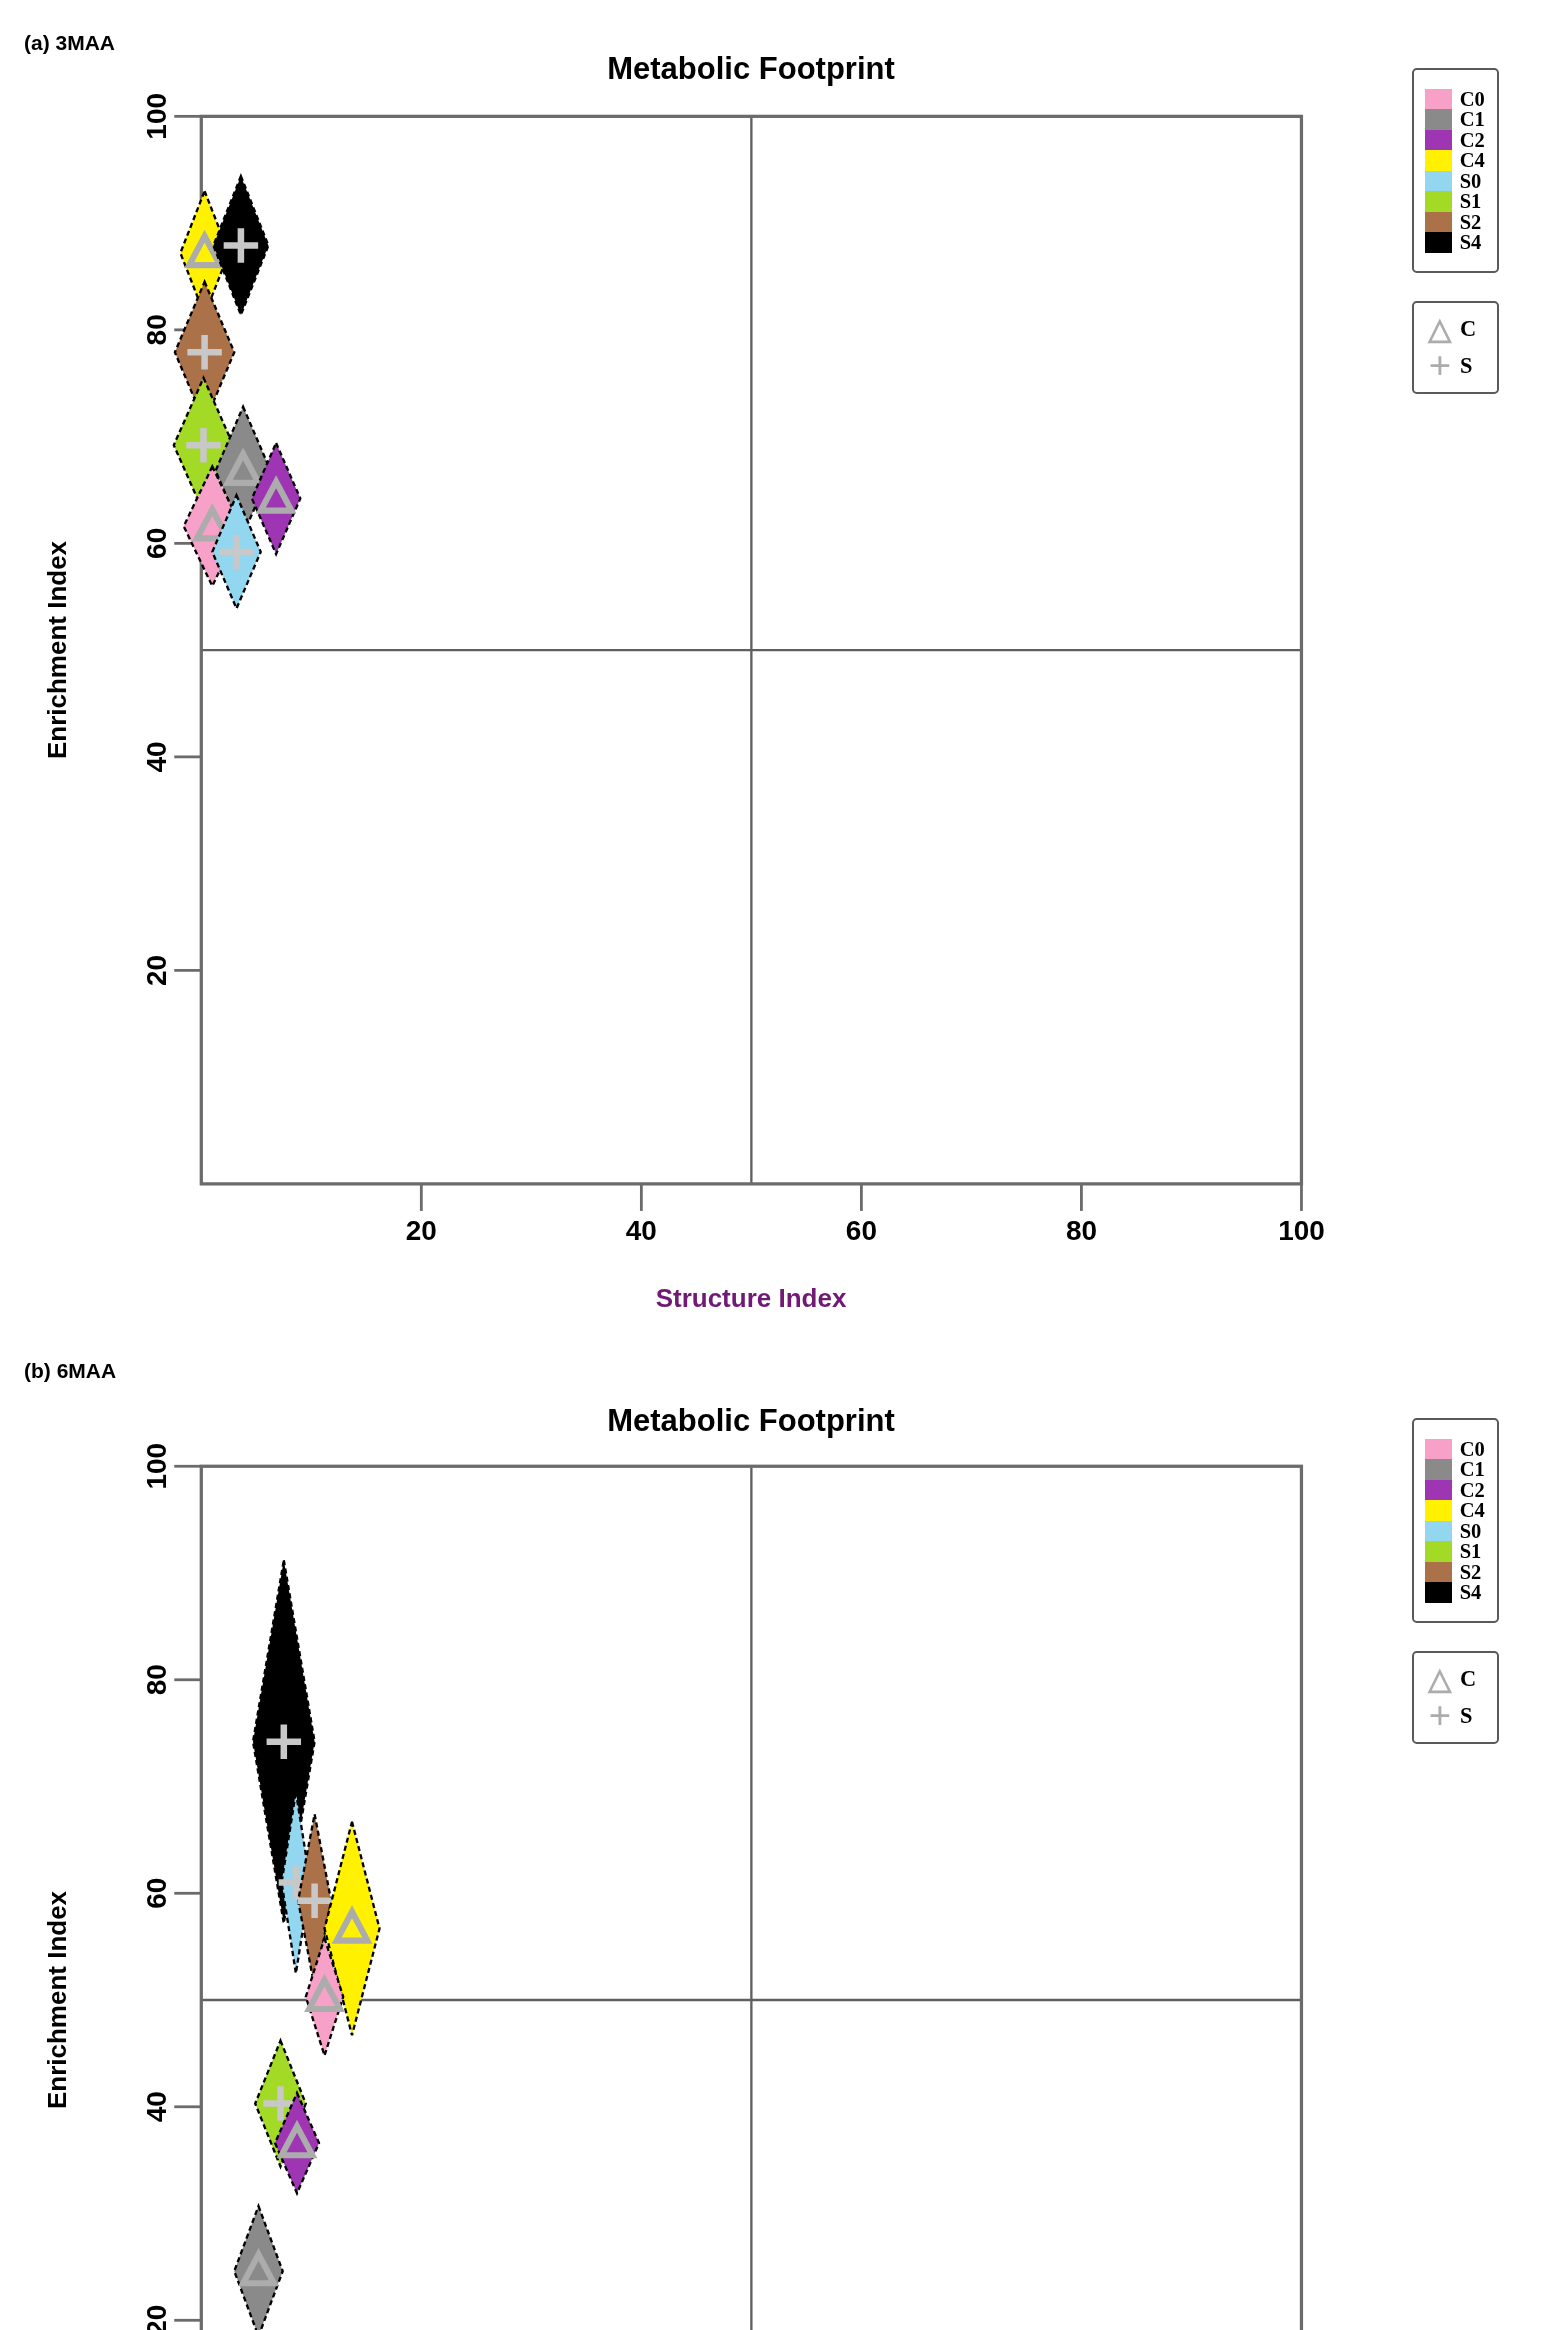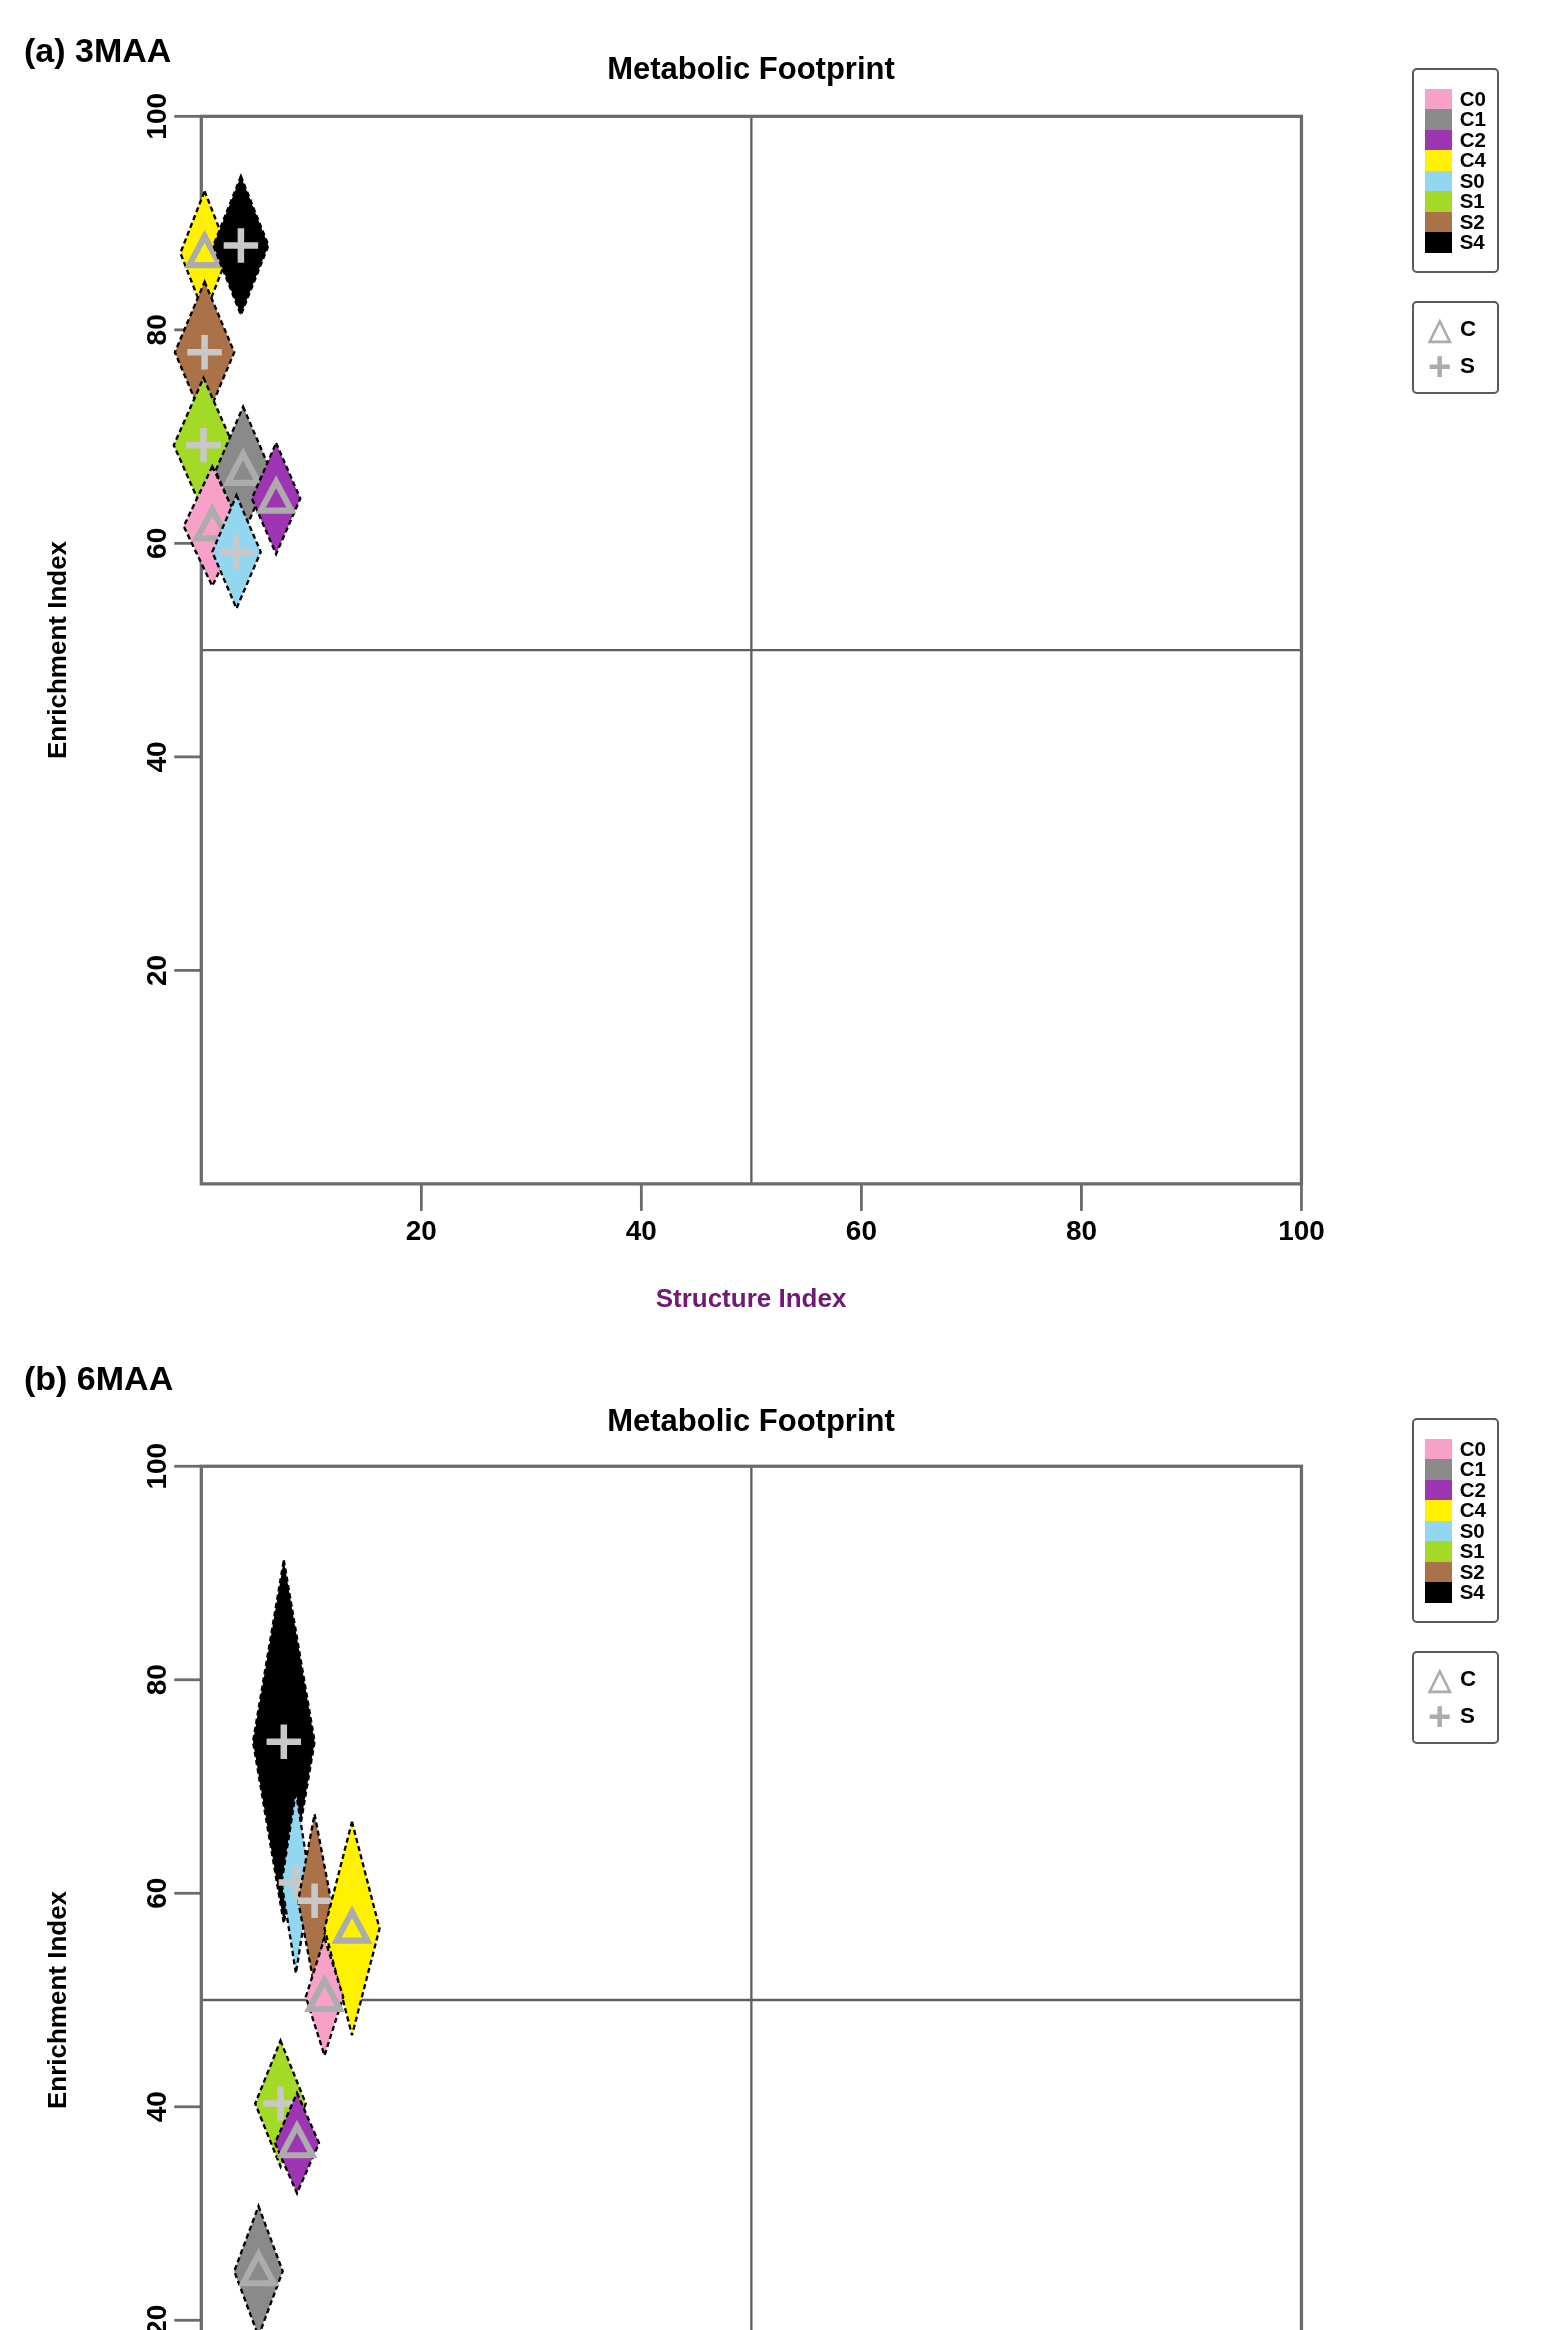--- a/index.html
+++ b/index.html
@@ -1,26 +1,26 @@
 <!DOCTYPE html>
 <html style="font-size:7.5px"><head>
 <meta charset="utf-8">
 <style>
   html,body{margin:0;padding:0;background:#ffffff;}
   #page{position:relative;width:1561px;height:2700px;background:#ffffff;
         font-family:"Liberation Sans",sans-serif;overflow:hidden;}
   #chart-svg{position:absolute;left:0;top:0;}
   .abs{position:absolute;}
-  .panel-header{font-size:34px;font-weight:700;color:#000;white-space:nowrap;}
+  .panel-header{font-size:21px;font-weight:700;color:#000;white-space:nowrap;}
   .chart-title{font-size:31px;font-weight:700;color:#000;transform:translateX(-50%);white-space:nowrap;margin-top:13px;}
   .axis-xlabel{font-size:26px;font-weight:700;color:#701a75;transform:translateX(-50%);white-space:nowrap;}
   .axis-ylabel{font-size:26px;font-weight:700;color:#000;transform:translate(-50%,-50%) rotate(-90deg);white-space:nowrap;}
   .tick-label{font:700 60px "Liberation Sans",sans-serif;fill:#000;}
   .legend{position:absolute;left:1412px;width:87px;box-sizing:border-box;
-          background:#fff;border:2.3px solid #5a5a5a;border-radius:4.7px;}
+          background:#fff;border:2.3px solid #5a5a5a;border-radius:4.7px;font-family:Liberation Serif, serif;}
   .legend-series{padding:18.6px 0 18.6px 11.2px;}
   .legend-symbols{padding:7.5px 0 7.5px 10.3px;}
   .lrow{display:flex;align-items:center;height:20.5px;}
   .srow{display:flex;align-items:center;height:37px;}
   .swatch{width:27px;height:20.5px;flex:0 0 27px;}
   .llab{margin-left:7.5px;font-size:20.5px;font-weight:700;color:#000;line-height:1;}
   .sym{width:31px;flex:0 0 31px;text-align:center;color:#ACACAC;font-weight:700;line-height:1;}
   .sym-triangle{font-size:30px;}
   .sym-plus{font-size:40px;}
   .slab{margin-left:4.7px;font-size:22.4px;font-weight:700;color:#000;line-height:1;}

